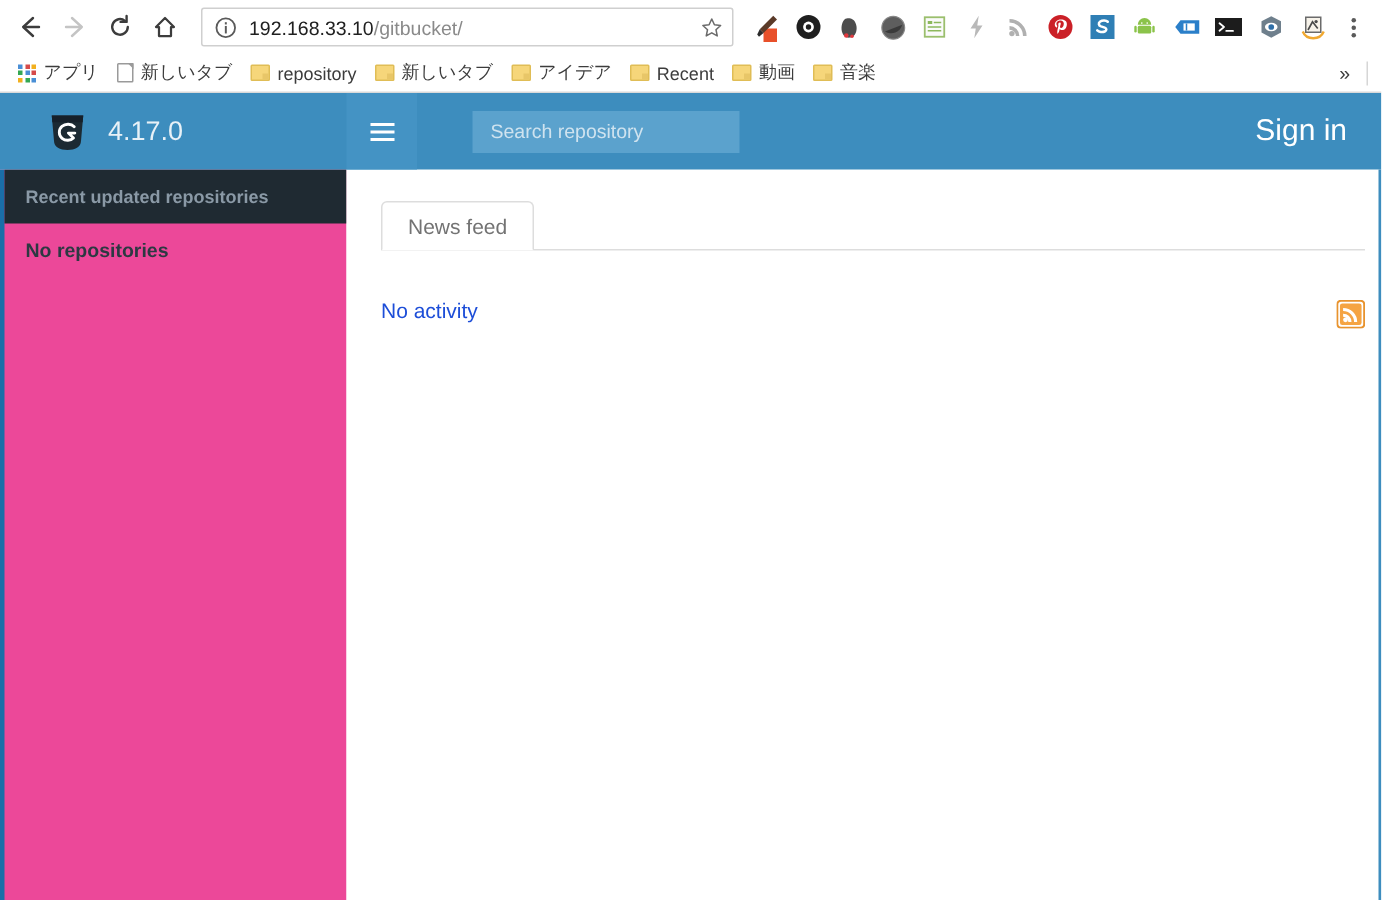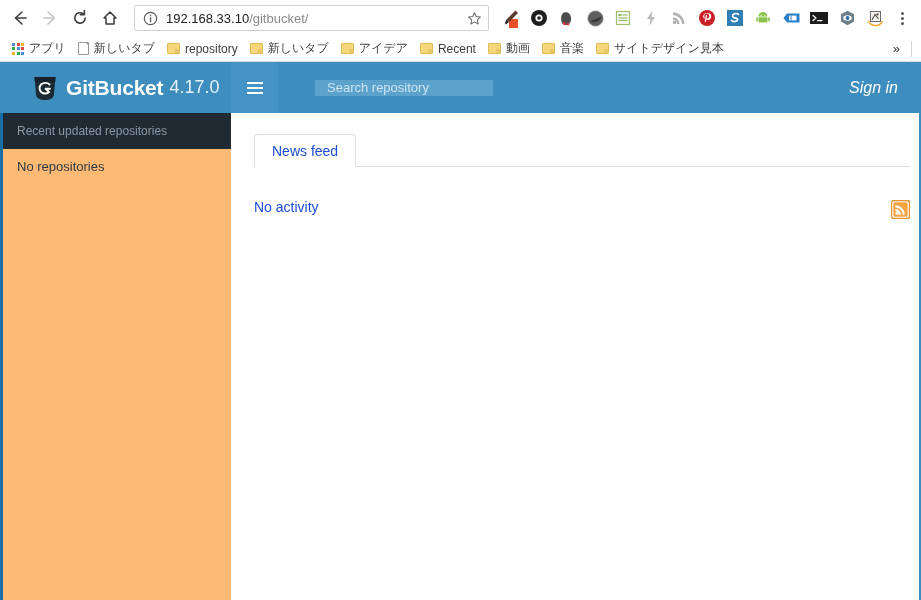--- a/index.html
+++ b/index.html
@@ -249,57 +249,57 @@
     justify-content: center;
     flex-direction: column;
     gap: 3px;
     flex: 0 0 47px;
   }
   .gb-hamburger i {
     width: 16px; height: 2px; background: #ffffff; display: block;
   }
   .gb-search {
     width: 178px;
-    height: 16px;
+    height: 28px;
     background: #5ba2cd;
     border: none;
     margin-left: 37px;
     padding: 0 12px;
     box-sizing: border-box;
     color: #ffffff;
     font-size: 13px;
     font-family: "Liberation Sans", sans-serif;
     outline: none;
     flex: 0 0 auto;
   }
   .gb-search::placeholder { color: #cfe3ef; opacity: 1; }
   .gb-spacer { flex: 1 1 auto; }
   .gb-signin {
     color: #ffffff;
-    font-size: 16px;
+    font-size: 20px;
     text-decoration: none;
     margin-right: 23px;
     flex: 0 0 auto;
-    font-style: italic;
   }
 
   
   .gb-body {
     flex: 1 1 auto;
     display: flex;
     min-height: 0;
     position: relative;
   }
   .gb-sidebar {
     width: 231px;
     flex: 0 0 231px;
-    background: #fdba74;
+    background: #ec4899;
     border-left: 3px solid #1a6ea8;
     box-sizing: border-box;
     position: relative;
+    font-weight: bold;
   }
   .side-head {
     height: 36px;
     background: #1f2a32;
     display: flex;
     align-items: center;
     padding-left: 14px;
     box-sizing: border-box;
     color: #8a99a6;
     font-size: 12px;
@@ -325,21 +325,21 @@
     height: 38px;
     box-sizing: border-box;
   }
   .tab-active {
     border: 1px solid #dddddd;
     border-bottom: 1px solid #ffffff;
     background: #ffffff;
     border-radius: 4px 4px 0 0;
     padding: 9px 17px 8px 17px;
     font-size: 14px;
-    color: #1d4ed8;
+    color: #737373;
     position: relative;
     bottom: -1px;
     line-height: 1;
   }
   .content-row {
     display: flex;
     align-items: flex-start;
     justify-content: space-between;
     margin: 0 11px 0 23px;
     padding-top: 32px;
@@ -566,42 +566,37 @@
     <div class="bm">
       <span class="folder-ico"></span>
       <span class="bm-label">動画</span>
     </div>
 
     <div class="bm">
       <span class="folder-ico"></span>
       <span class="bm-label">音楽</span>
     </div>
 
-    <div class="bm">
-      <span class="folder-ico"></span>
-      <span class="bm-label">サイトデザイン見本</span>
-    </div>
 
     <div class="bm-spacer"></div>
 
     <div class="chev-more">»</div>
     <div class="bm-sep"></div>
 
   </div>
 
   <div class="viewport">
 
     <div class="gb-header">
       <div class="gb-brand">
         <svg class="gb-logo" viewBox="0 0 24 26">
           <path d="M1.5 2 L22.5 2 L21 19 C21 23 17 25 12 25 C7 25 3 23 3 19 Z" fill="#1c2a33"></path>
           <path d="M1.5 2 L22.5 2 L22.1 6.5 L1.9 6.5 Z" fill="#16202a"></path>
           <path d="M16.5 9.5 C14.5 7.4 10.6 7.3 8.3 9.3 C5.9 11.4 6 15.2 8.4 17.2 C10.6 19.1 14.1 18.9 16 17 L12.6 13.7 L16.9 13.7" stroke="#ffffff" stroke-width="1.9" fill="none" stroke-linecap="round" stroke-linejoin="round"></path>
         </svg>
-        <span class="gb-name">GitBucket</span>
         <span class="gb-version">4.17.0</span>
       </div>
 
       <div class="gb-hamburger">
         <i></i>
         <i></i>
         <i></i>
       </div>
 
       <input class="gb-search" type="text" placeholder="Search repository" style="">

